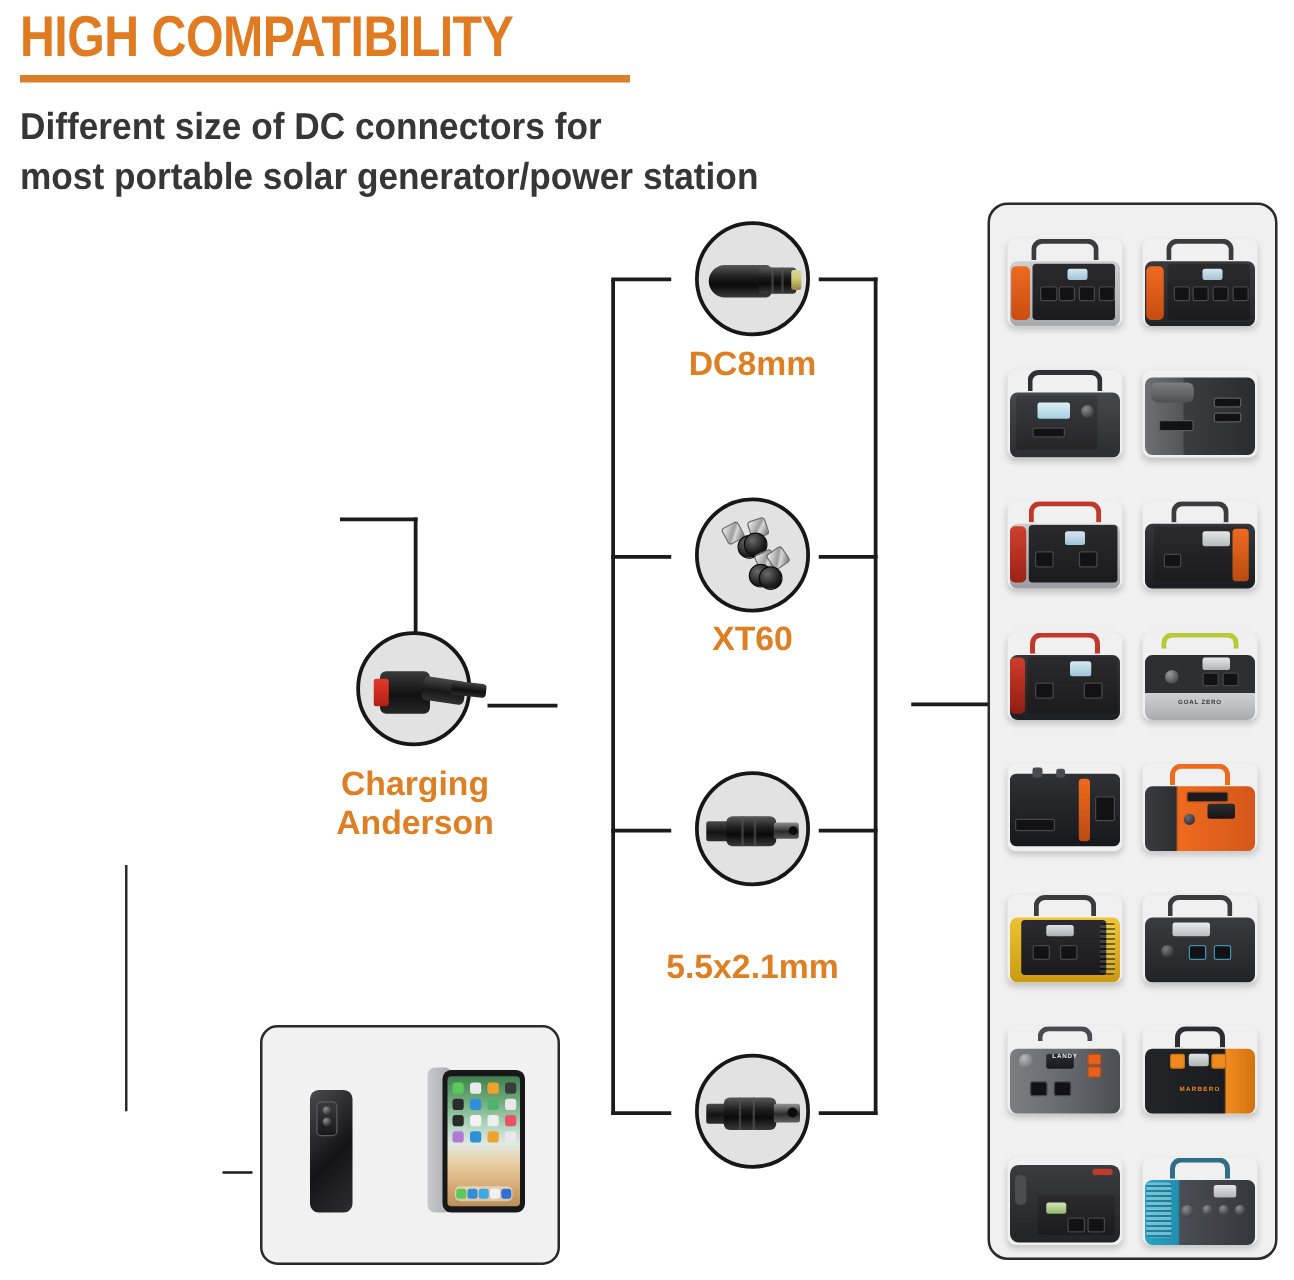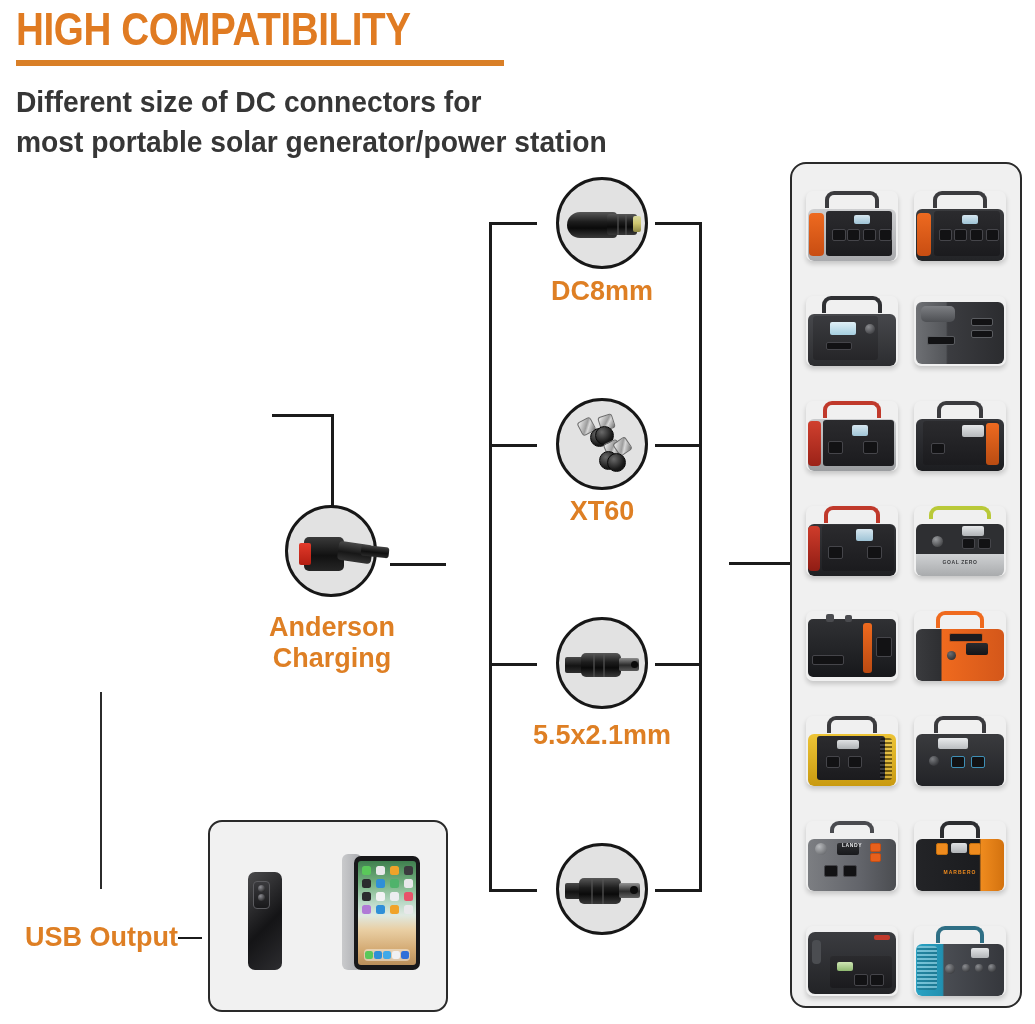--- a/index.html
+++ b/index.html
@@ -302,22 +302,22 @@
 
   <div class="circle" style="left:285px;top:505px;width:92px;height:92px;">
     <div class="anderson" style="left:0;top:0;width:92px;height:92px;">
       <div class="and-body" style="left:16px;top:29px;"></div>
       <div class="and-red" style="left:11px;top:35px;"></div>
       <div class="and-neck" style="left:50px;top:35px;"></div>
       <div class="and-cable" style="left:73px;top:38px;"></div>
     </div>
   </div>
   <div class="clabel" style="left:238px;top:612px;width:188px;">
+    <div>Charging</div>
     <div>Anderson</div>
-    <div>Charging</div>
   </div>
   <div class="hline" style="left:390px;top:563px;width:56px;"></div>
 
   <div class="vline" style="left:489px;top:224px;height:668px;"></div>
   <div class="hline" style="left:489px;top:222px;width:48px;"></div>
   <div class="hline" style="left:489px;top:444px;width:48px;"></div>
   <div class="hline" style="left:489px;top:663px;width:48px;"></div>
   <div class="hline" style="left:489px;top:889px;width:48px;"></div>
 
   <div class="vline" style="left:699px;top:222px;height:670px;"></div>
@@ -364,36 +364,35 @@
     <div class="plug" style="left:0;top:0;width:92px;height:92px;">
       <div class="cable" style="left:6px;top:37px;width:22px;height:16px;"></div>
       <div class="barrel" style="left:22px;top:33px;width:40px;height:24px;border-radius:5px;"></div>
       <div class="ring" style="left:34px;top:33px;width:2px;height:24px;"></div>
       <div class="ring" style="left:44px;top:33px;width:2px;height:24px;"></div>
       <div class="pin" style="left:60px;top:38px;width:20px;height:13px;border-radius:2px;
            background:linear-gradient(to bottom,#8f8f8f,#2a2a2a 55%,#5a5a5a);"></div>
       <div class="pin" style="left:72px;top:41px;width:7px;height:7px;border-radius:50%;background:#0b0b0b;"></div>
     </div>
   </div>
-  <div class="clabel" style="left:507px;top:720px;width:190px;">5.5x2.1mm</div>
+  <div class="clabel" style="left:507px;top:758px;width:190px;">5.5x2.1mm</div>
 
   <div class="circle" style="left:556px;top:843px;width:92px;height:92px;">
     <div class="plug" style="left:0;top:0;width:92px;height:92px;">
       <div class="cable" style="left:6px;top:37px;width:20px;height:16px;"></div>
       <div class="barrel" style="left:20px;top:32px;width:42px;height:26px;border-radius:5px;"></div>
       <div class="ring" style="left:32px;top:32px;width:2px;height:26px;"></div>
       <div class="ring" style="left:43px;top:32px;width:2px;height:26px;"></div>
       <div class="pin" style="left:60px;top:37px;width:21px;height:15px;border-radius:2px;
            background:linear-gradient(to bottom,#949494,#2c2c2c 55%,#606060);"></div>
       <div class="pin" style="left:71px;top:40px;width:8px;height:8px;border-radius:50%;background:#0b0b0b;"></div>
     </div>
   </div>
 
   <div class="thinline" style="left:100px;top:692px;height:197px;"></div>
-  <div class="usb-label">USB Output</div>
   <div class="hline" style="left:178px;top:937px;width:24px;height:2px;"></div>
 
   <div class="usb-panel">
     <div class="phone">
       <div class="back">
         <div class="cam">
           <i style="top:3px"></i>
             <i style="top:12px"></i>
         </div>
       </div>

